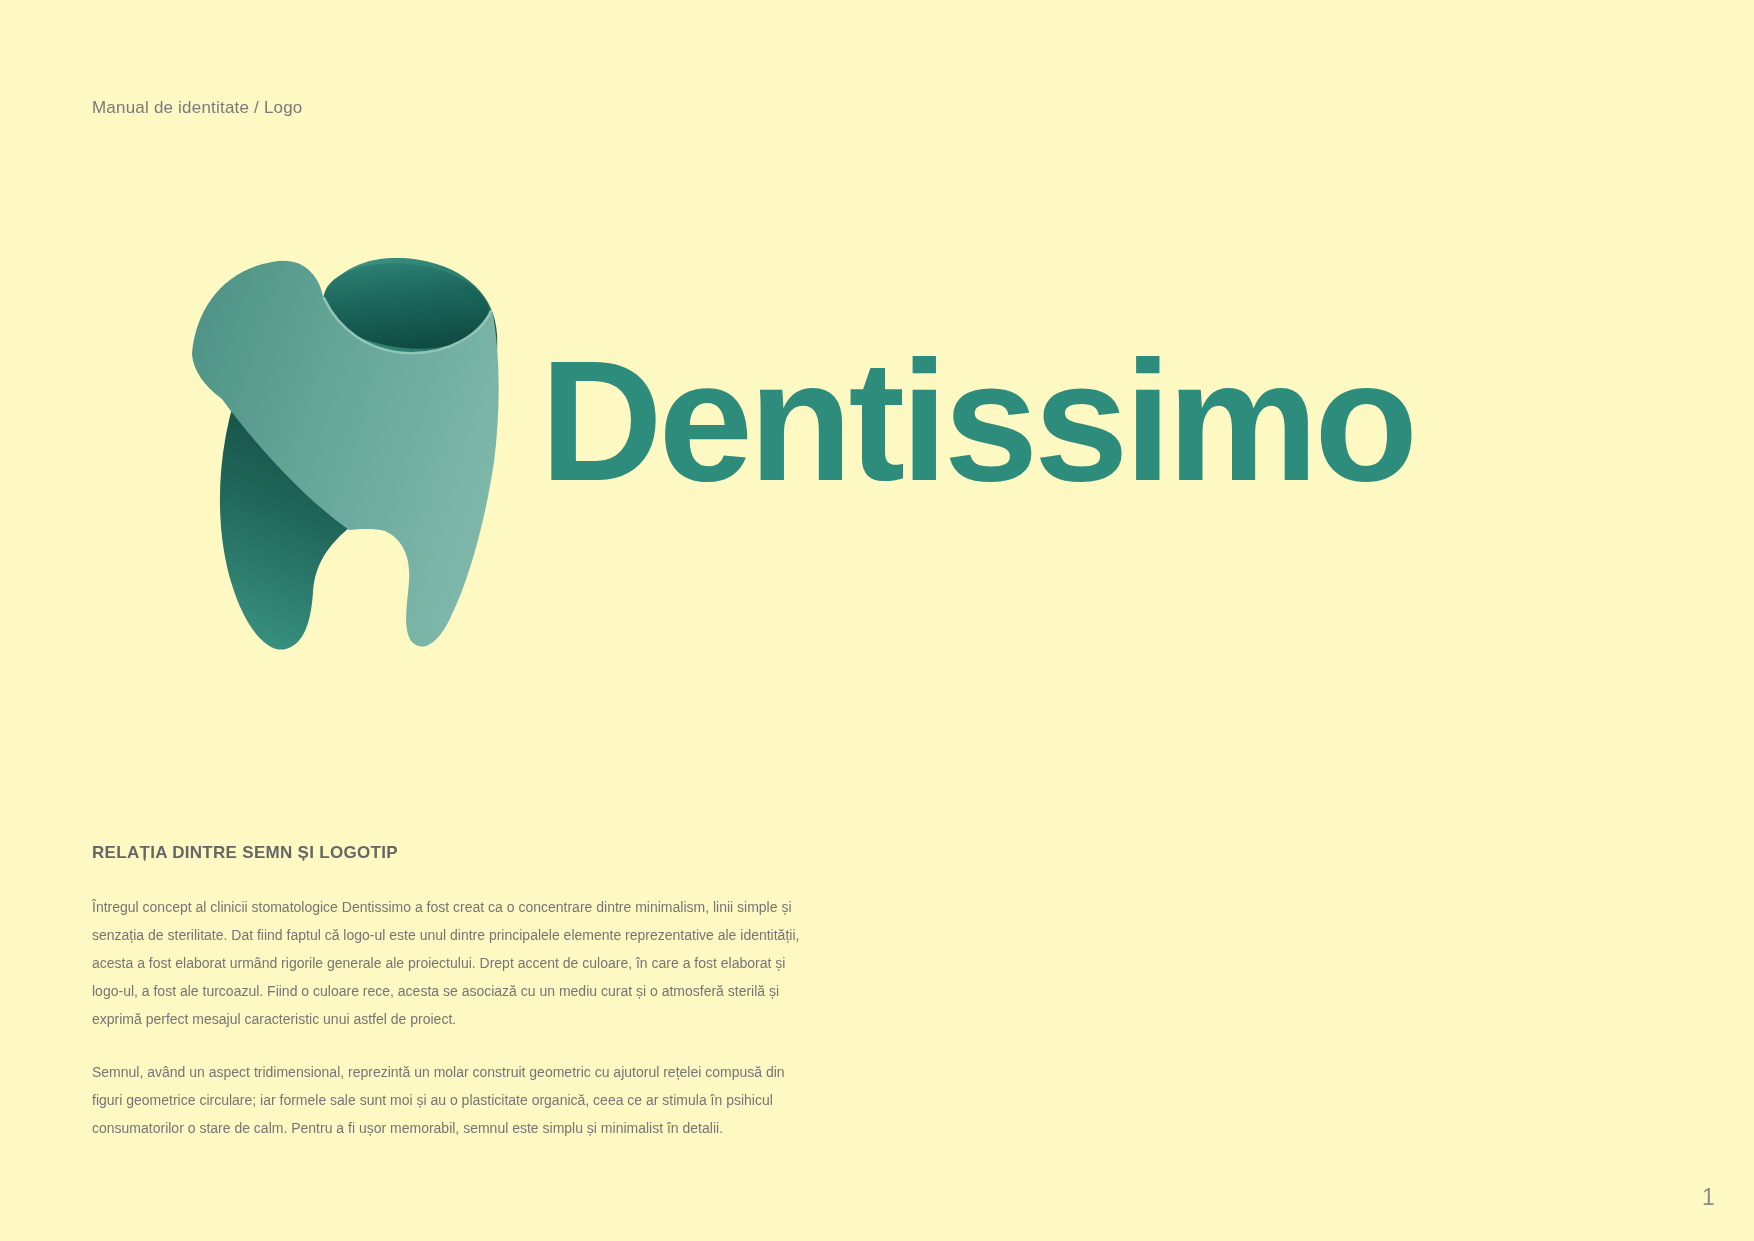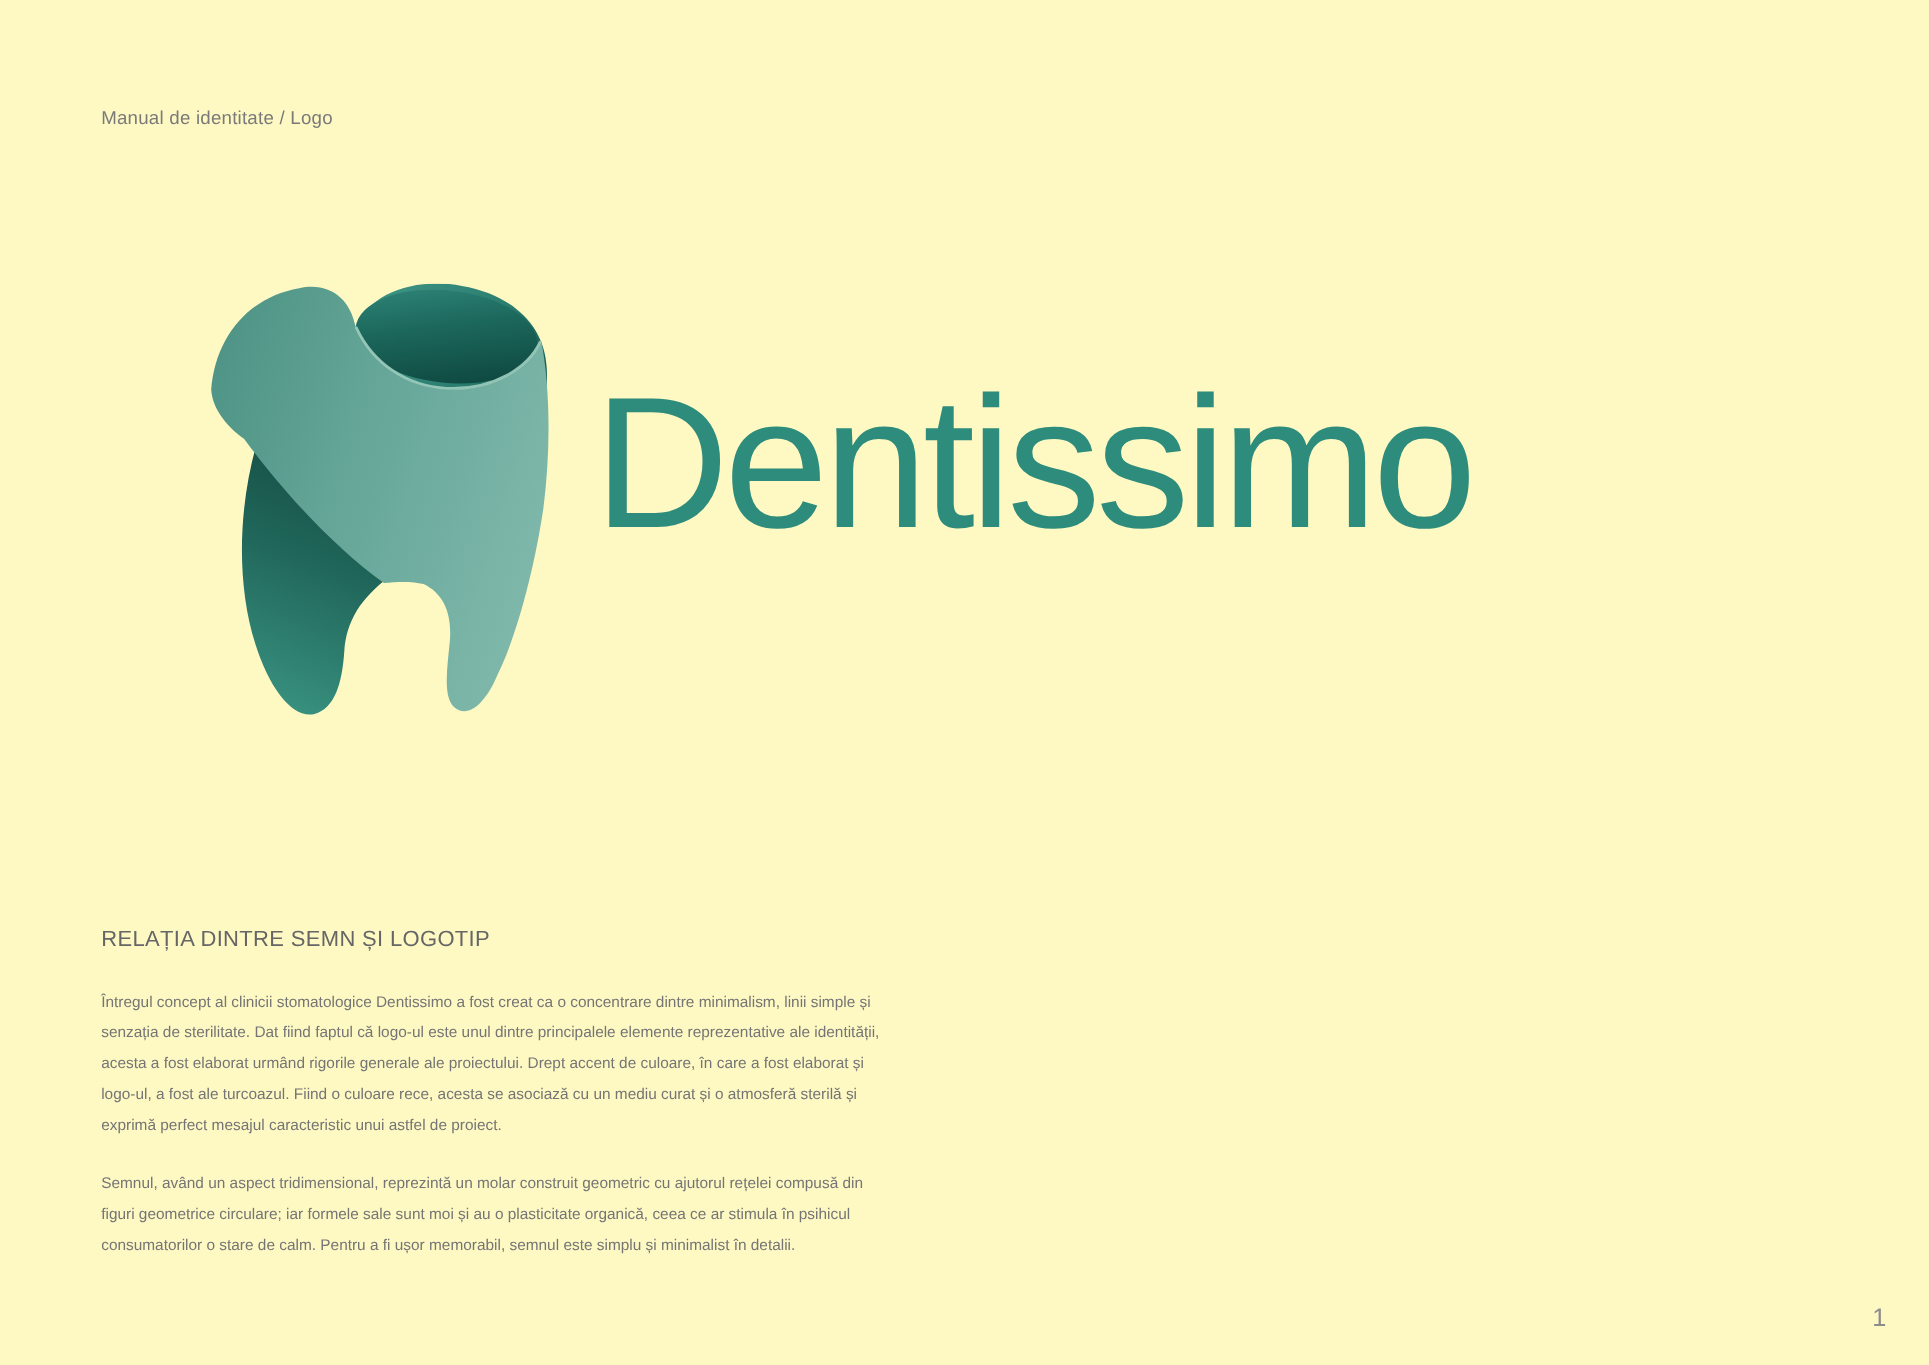--- a/index.html
+++ b/index.html
@@ -14,31 +14,31 @@
   .breadcrumb{
     position:absolute;left:92px;top:98px;
     font-size:17px;color:#7a7a7a;letter-spacing:.2px;
   }
   .tooth{
     position:absolute;left:188px;top:258px;
     width:322px;height:394px;
   }
   .wordmark{
     position:absolute;left:540px;top:336px;
-    font-size:170px;line-height:170px;font-weight:400;
+    font-size:170px;line-height:170px;font-weight:700;
     letter-spacing:-0.025em;
     color:#2E8C7C;
     white-space:nowrap;
   }
   .content{
     position:absolute;left:92px;top:843px;width:1570px;
   }
   .content h1{
     margin:0 0 30px 0;
-    font-size:20px;font-weight:400;color:#666666;
+    font-size:17px;font-weight:700;color:#666666;
     letter-spacing:.3px;
   }
   .content p{
     margin:0 0 25px 0;
     font-size:14px;line-height:28px;color:#757575;
     white-space:pre-line;
   }
   .page-number{
     position:absolute;left:1702px;top:1184px;
     font-size:23px;color:#8c8c8c;

